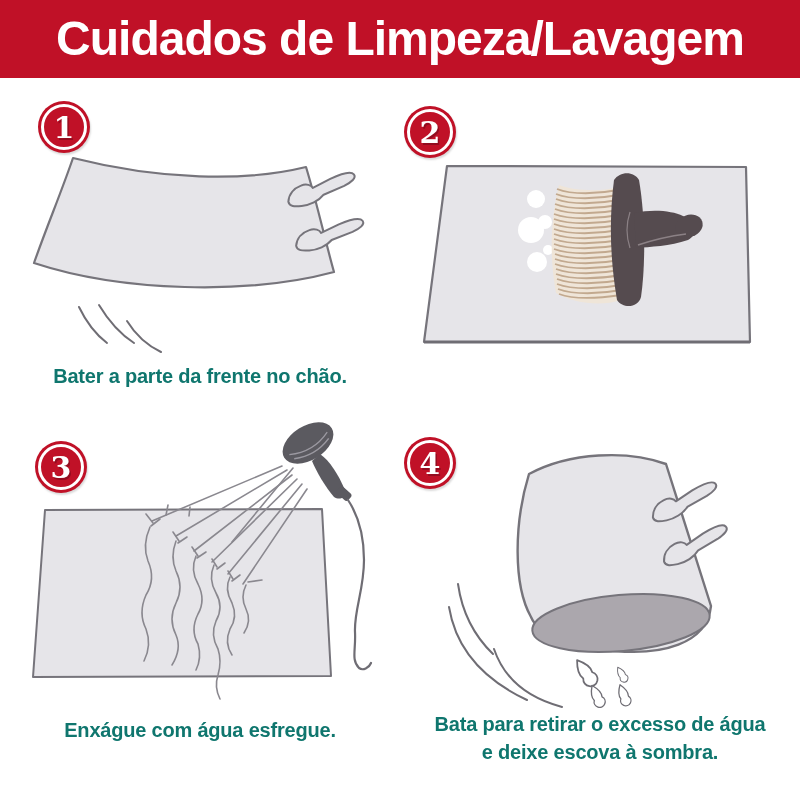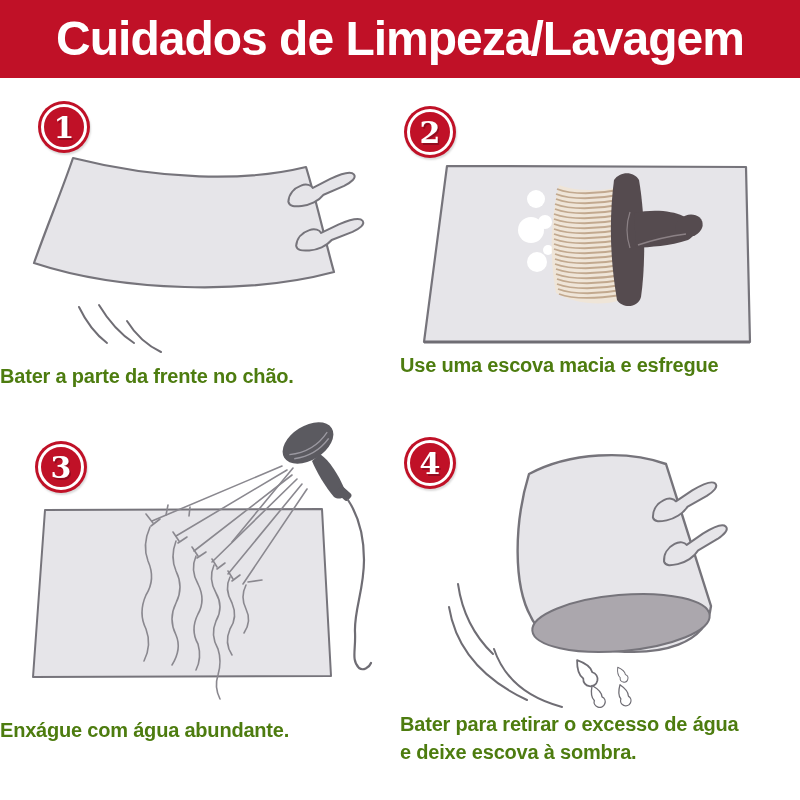--- a/index.html
+++ b/index.html
@@ -21,21 +21,21 @@
   }
   .badge::after{
     content:"";position:absolute;inset:3px;border:3px solid #ffffff;border-radius:50%;
   }
   .badge span{
     position:absolute;inset:0;display:flex;align-items:center;justify-content:center;
     color:#ffffff;font-family:"DejaVu Serif",serif;font-weight:bold;font-size:30px;
     text-shadow:1.5px 1.5px 0 rgba(110,10,25,0.55);z-index:2;
   }
   .caption{
-    position:absolute;width:400px;text-align:left;color:#4d7c0f;
+    position:absolute;width:400px;text-align:center;color:#0f766e;
     font-weight:bold;font-size:20px;line-height:28px;letter-spacing:-0.2px;
   }
   .caption span{display:block;}
   svg.illus{position:absolute;}
 </style>
 </head>
 <body>
 
 <div class="banner">
   <div class="title">Cuidados de Limpeza/Lavagem</div>
@@ -185,22 +185,21 @@
     <path transform="translate(621,673) rotate(-30) scale(0.6)" d="M0,-11 C5,-4 7,1 5,6 A6.5,6.5 0 1,1 -5,6 C-7,1 -5,-4 0,-11 Z"></path>
     <path transform="translate(623,693) rotate(-20) scale(0.8)" d="M0,-11 C5,-4 7,1 5,6 A6.5,6.5 0 1,1 -5,6 C-7,1 -5,-4 0,-11 Z"></path>
   </g>
 </svg>
 
 <div class="caption" style="left:0;top:362px">
   <span>Bater a parte da frente no chão.</span>
   <span></span>
 </div>
 <div class="caption" style="left:400px;top:351px">
-  <span>Use uma escova macia e esfregue</span>
 </div>
 <div class="caption" style="left:0;top:716px">
-  <span>Enxágue com água abundante.</span>
+  <span>Enxágue com água esfregue.</span>
   <span></span>
 </div>
 <div class="caption" style="left:400px;top:710px">
-  <span>Bater para retirar o excesso de água</span>
+  <span>Bata para retirar o excesso de água</span>
   <span>e deixe escova à sombra.</span>
 </div>
 
 </body></html>

